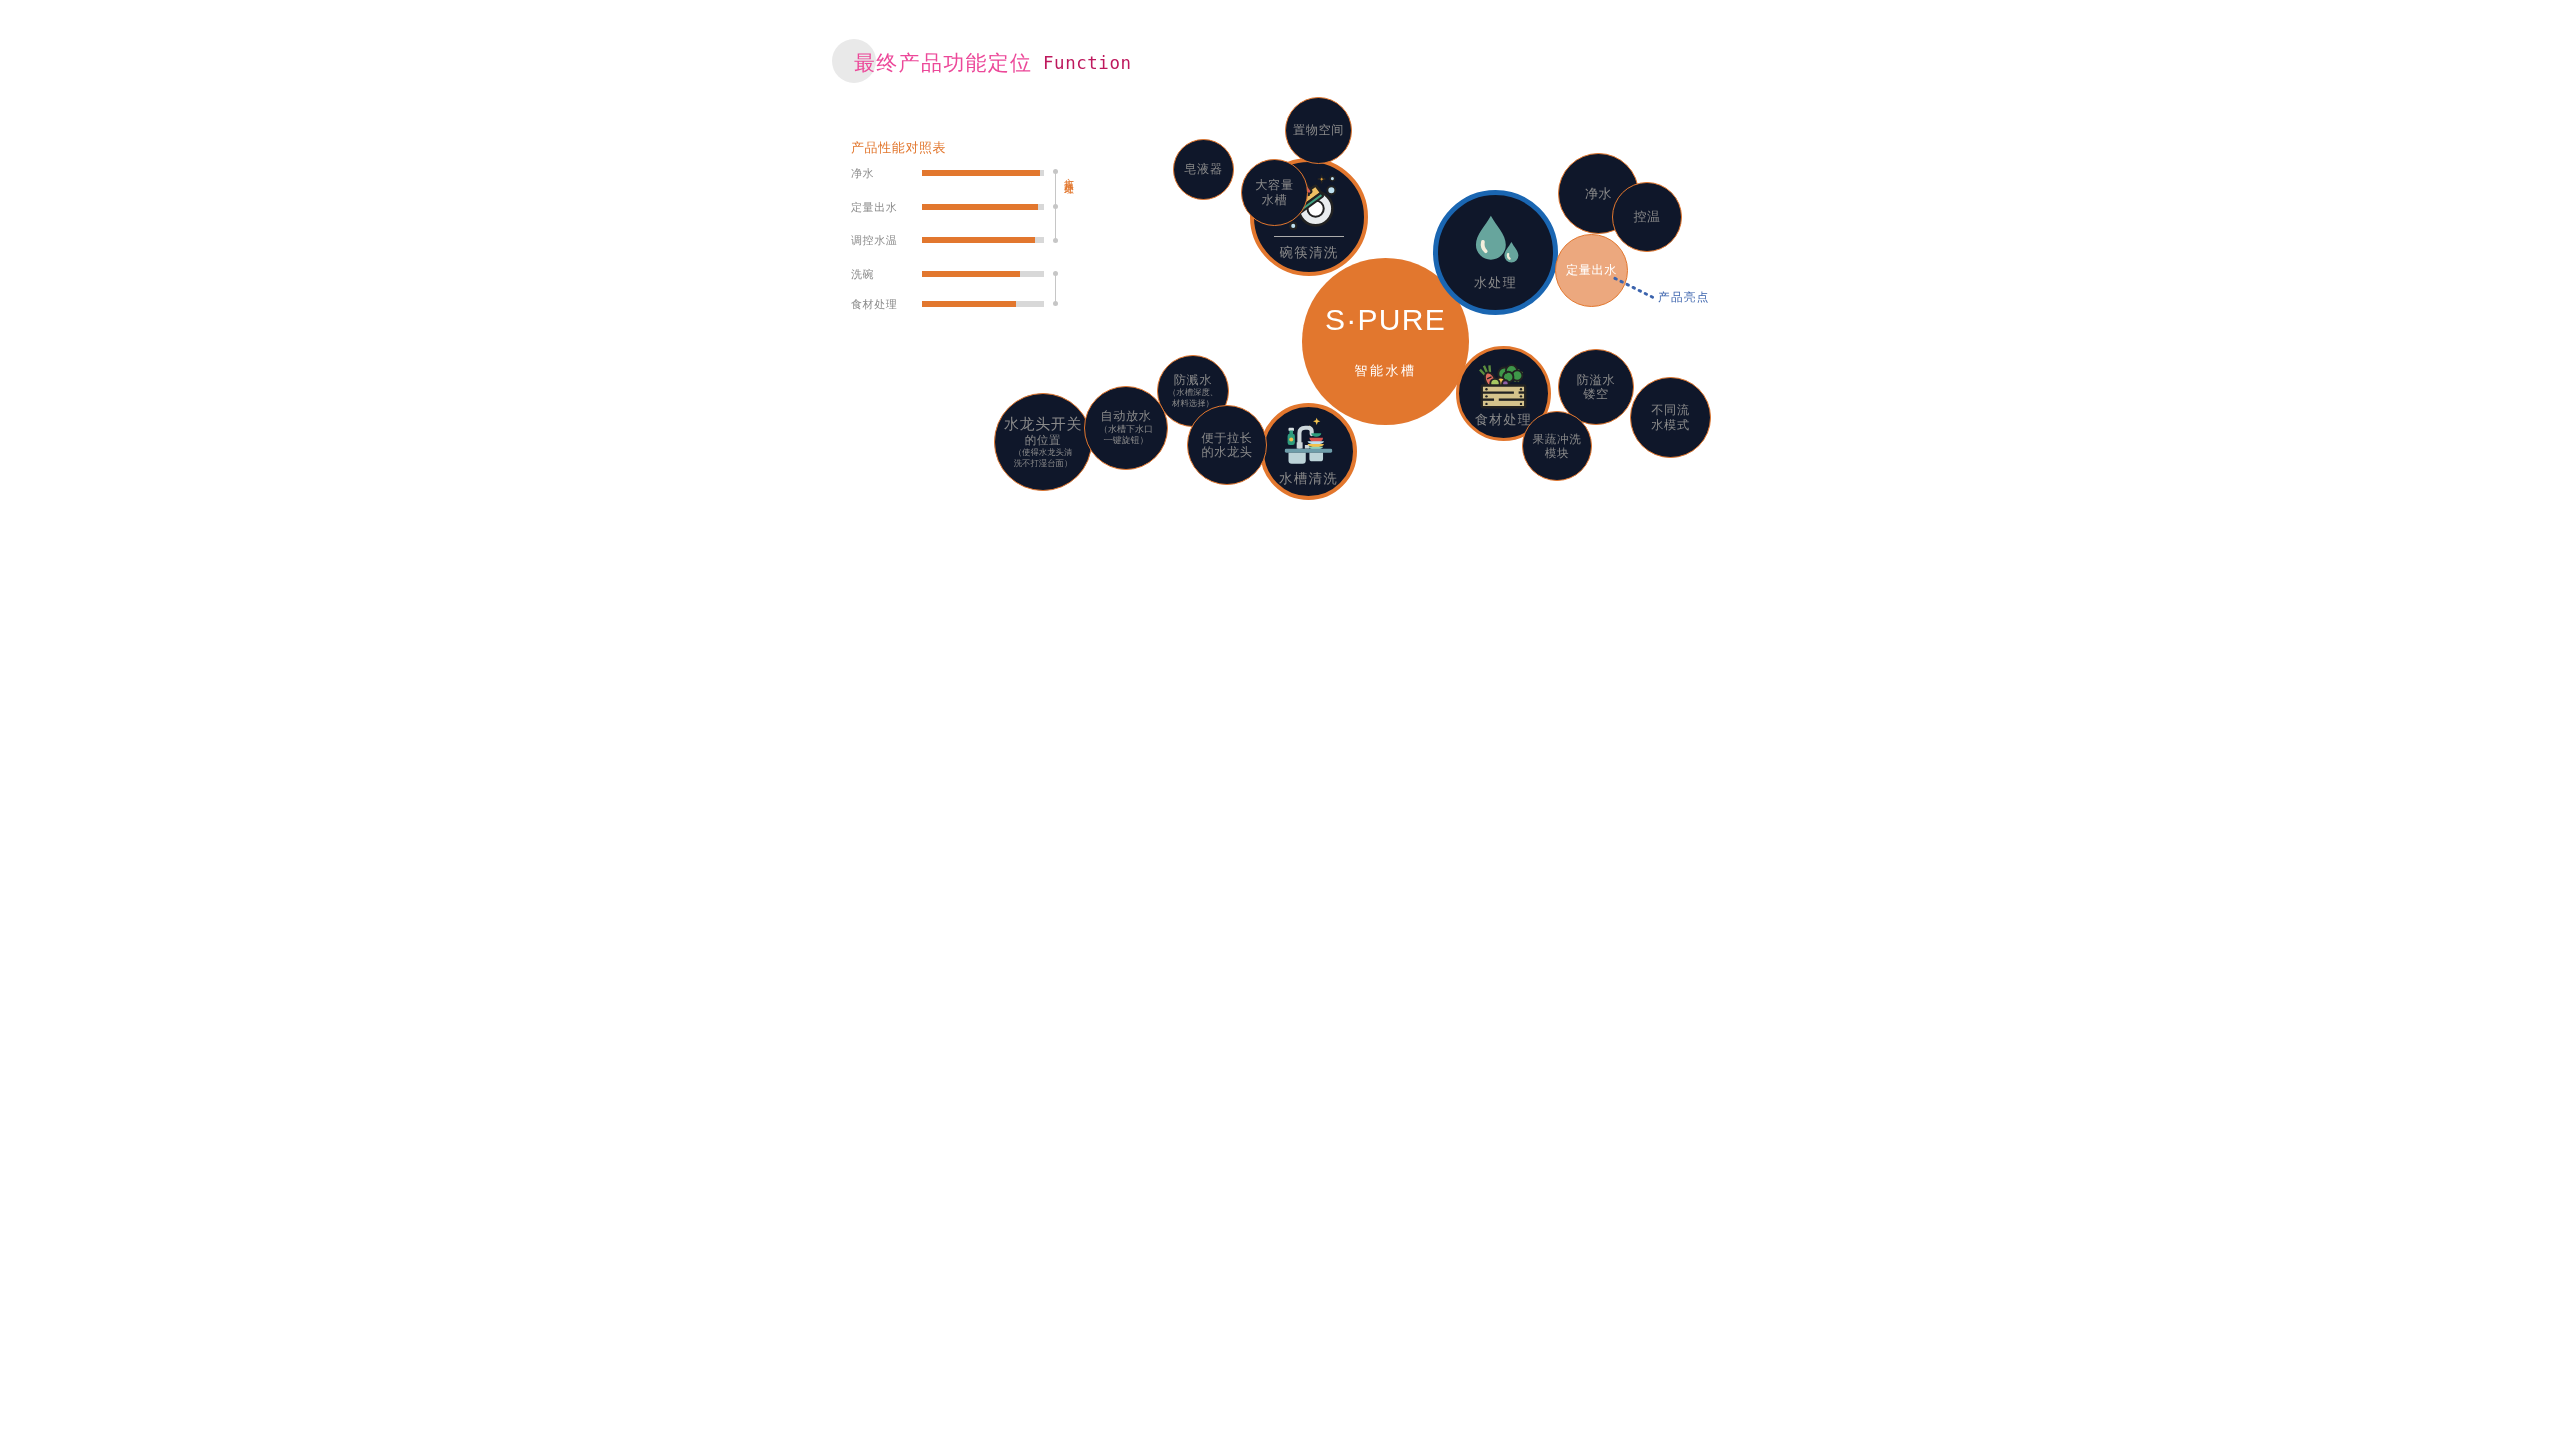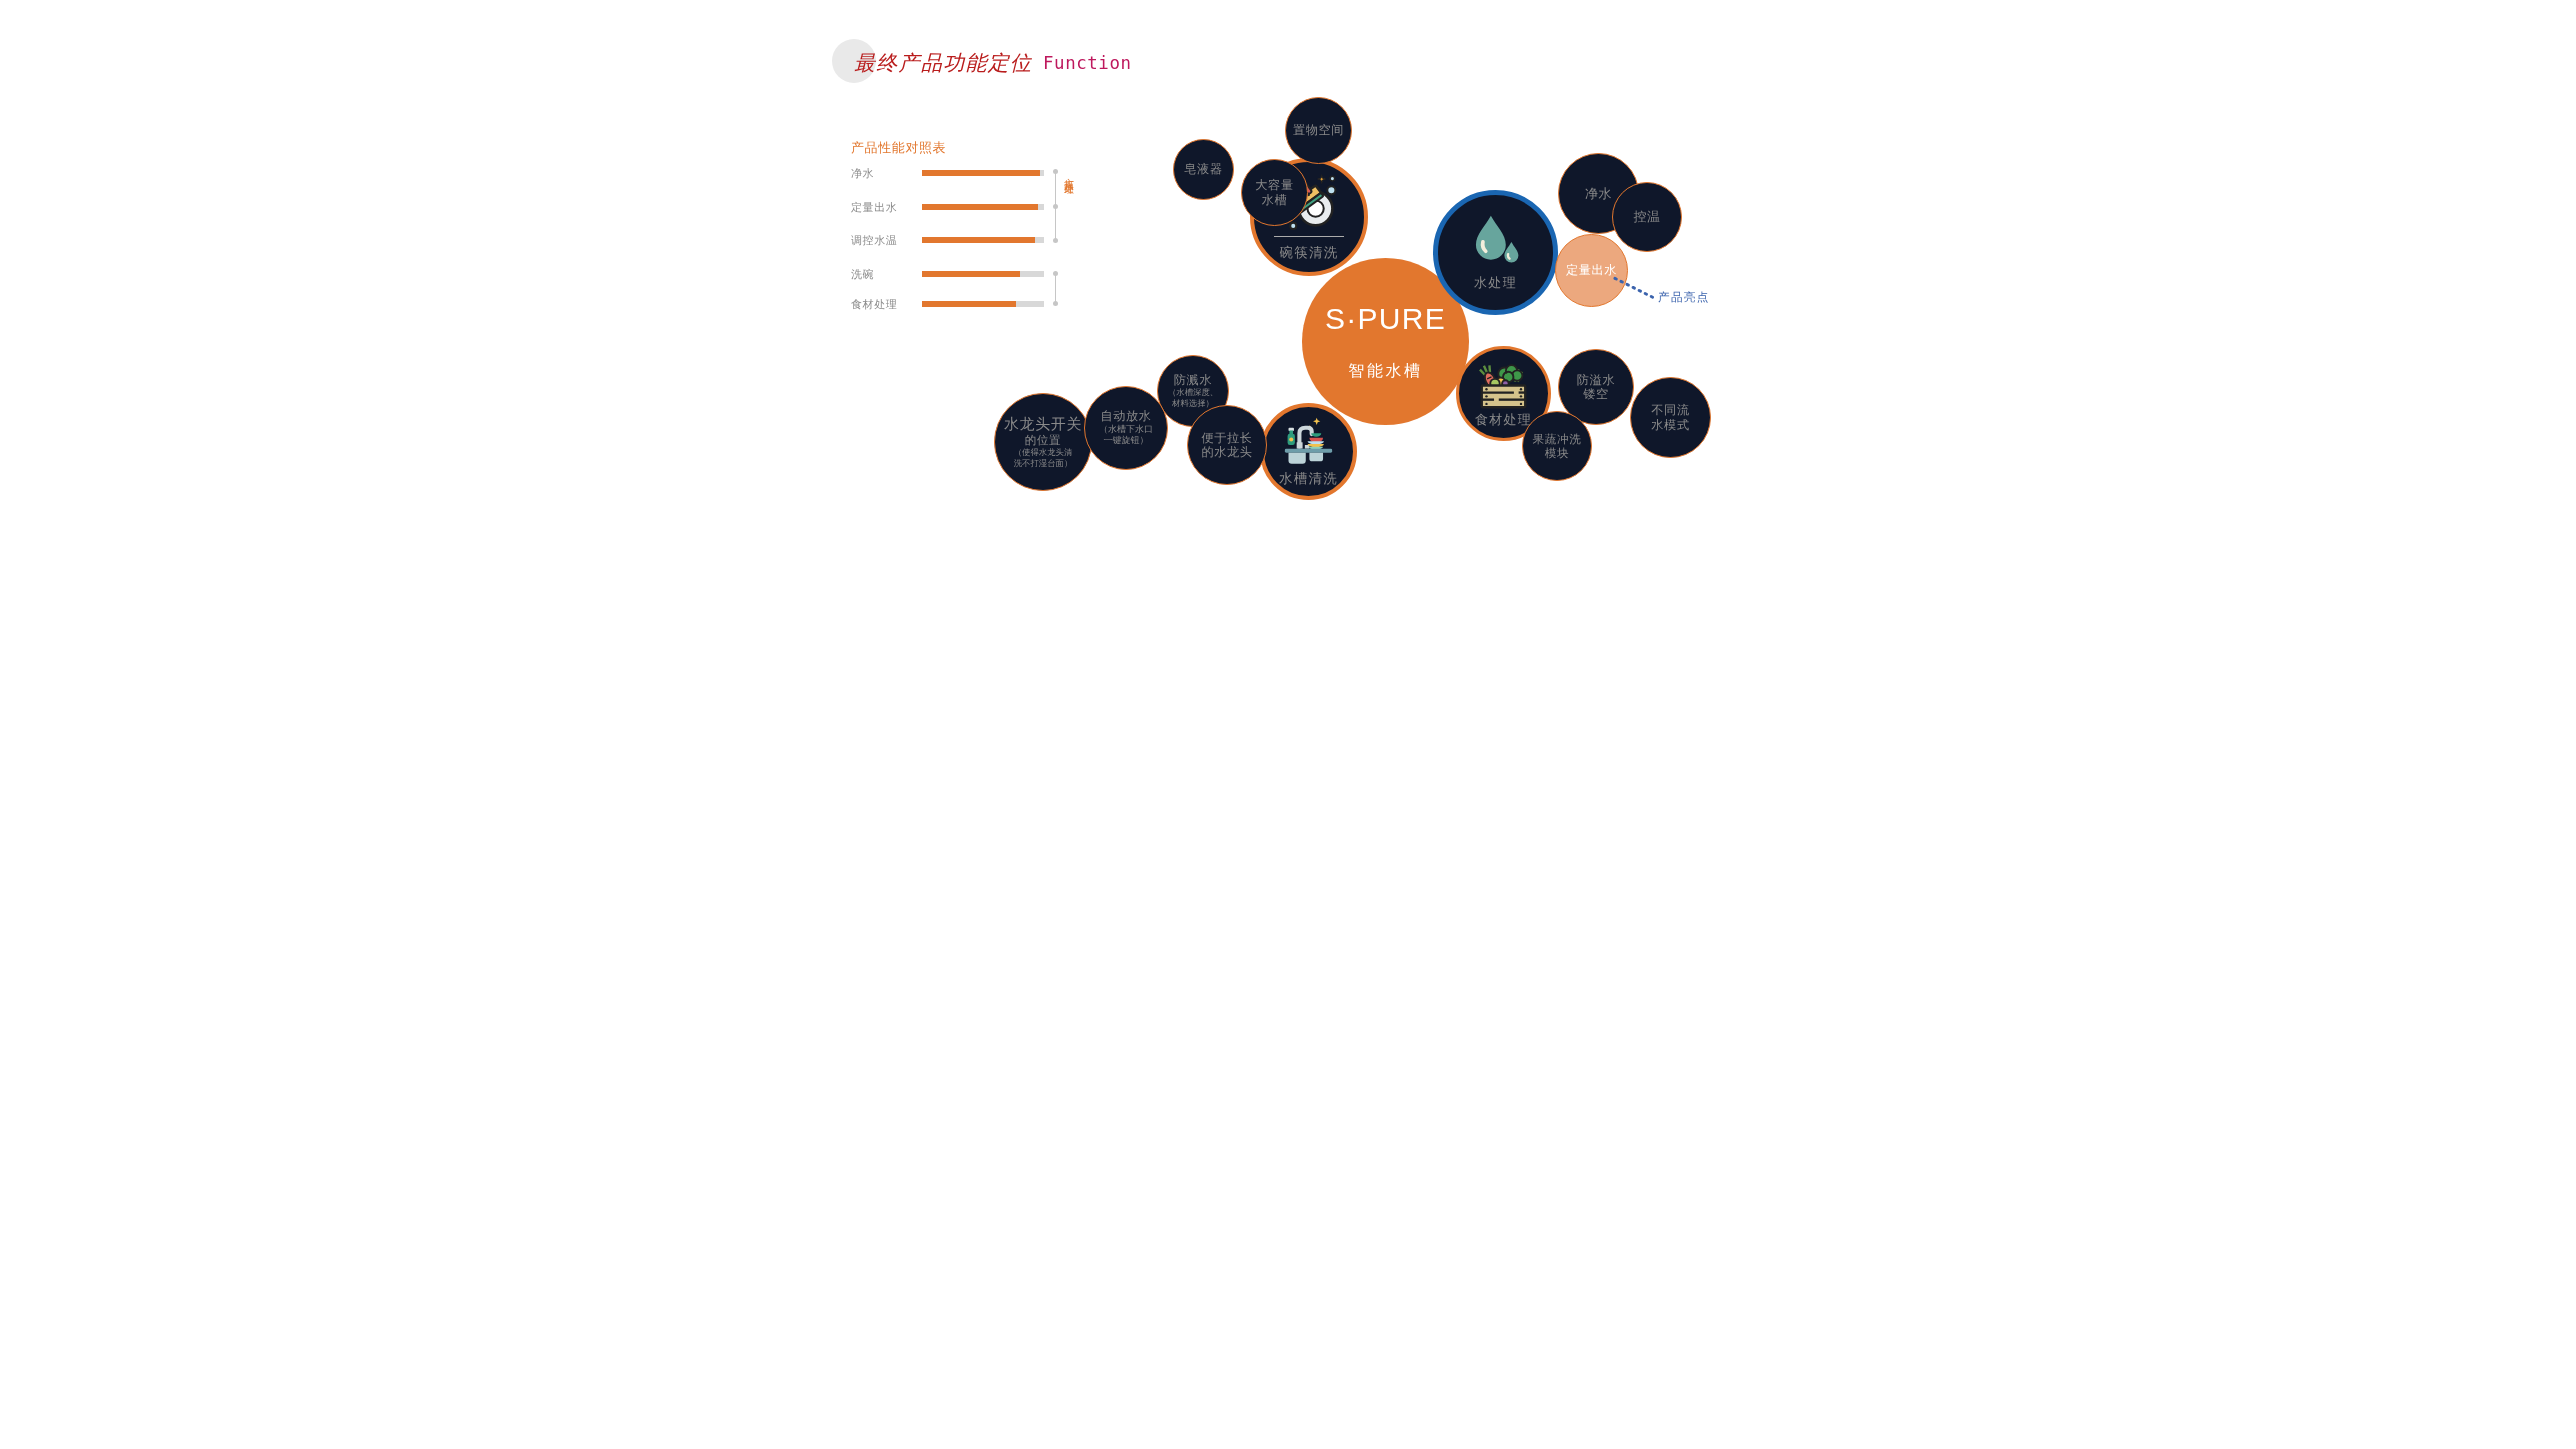--- a/index.html
+++ b/index.html
@@ -3,21 +3,21 @@
 <meta charset="utf-8">
 <style>
   html,body{margin:0;padding:0;background:#fff;}
   #stage{position:relative;width:1010px;height:568px;background:#fff;overflow:hidden;
          font-family:"Liberation Sans",sans-serif;margin:0 auto;}
 
   
   .title-dot{position:absolute;left:49px;top:39px;width:44px;height:44px;border-radius:50%;
              background:#E9E9E9;}
   .page-title{position:absolute;left:71px;top:49px;font-size:21px;font-weight:500;
-              color:#b91c1c;letter-spacing:1.3px;font-style:italic;}
+              color:#ec4899;letter-spacing:1.3px;}
   .page-title-en{position:absolute;left:260px;top:53px;font-size:17.4px;color:#be185d;
                  font-family:"DejaVu Sans Mono",monospace;letter-spacing:0.6px;}
 
   
   .chart-title{position:absolute;left:68px;top:139px;font-size:13px;font-weight:500;
                color:var(--accent,#E2772E);letter-spacing:0.6px;}
   .crow{position:absolute;left:68px;display:flex;align-items:center;height:14px;}
   .crow .rlabel{width:71px;font-size:11px;color:#8A8A8A;letter-spacing:0.6px;}
   .track{width:122px;height:6.4px;background:var(--bar-track,#D8D8D8);}
   .fill{height:100%;background:var(--accent,#E2772E);}
@@ -37,21 +37,21 @@
   .bubble.b7{border-width:4.5px;}
   .bubble.blue{border:5.8px solid var(--blue-ring,#1A66B2);}
   .bubble.salmon{background:var(--accent-light,#ECA87E);color:#fff;}
   .bubble .iconlabel{font-size:13.5px;letter-spacing:1.3px;margin-top:5px;}
   .divider{width:70px;height:0.6px;background:#ABABAB;margin:3.2px 0 1.9px;}
 
   .center-circle{position:absolute;border-radius:50%;background:var(--accent,#E2772E);
                  display:flex;flex-direction:column;align-items:center;justify-content:center;
                  color:#fff;text-align:center;}
   .brand{font-size:30px;letter-spacing:1.3px;font-weight:400;}
-  .brand-sub{font-size:16px;letter-spacing:2.6px;margin-top:25px;}
+  .brand-sub{font-size:13px;letter-spacing:2.6px;margin-top:25px;}
 
   .callout-label{position:absolute;left:875px;top:290px;font-size:11.6px;font-weight:500;
                  color:var(--callout-blue,#3B63AD);letter-spacing:1.3px;}
   .callout-line{position:absolute;left:828px;top:273px;}
   svg{display:block;}
 </style>
 </head>
 <body>
 
 <div id="stage">

